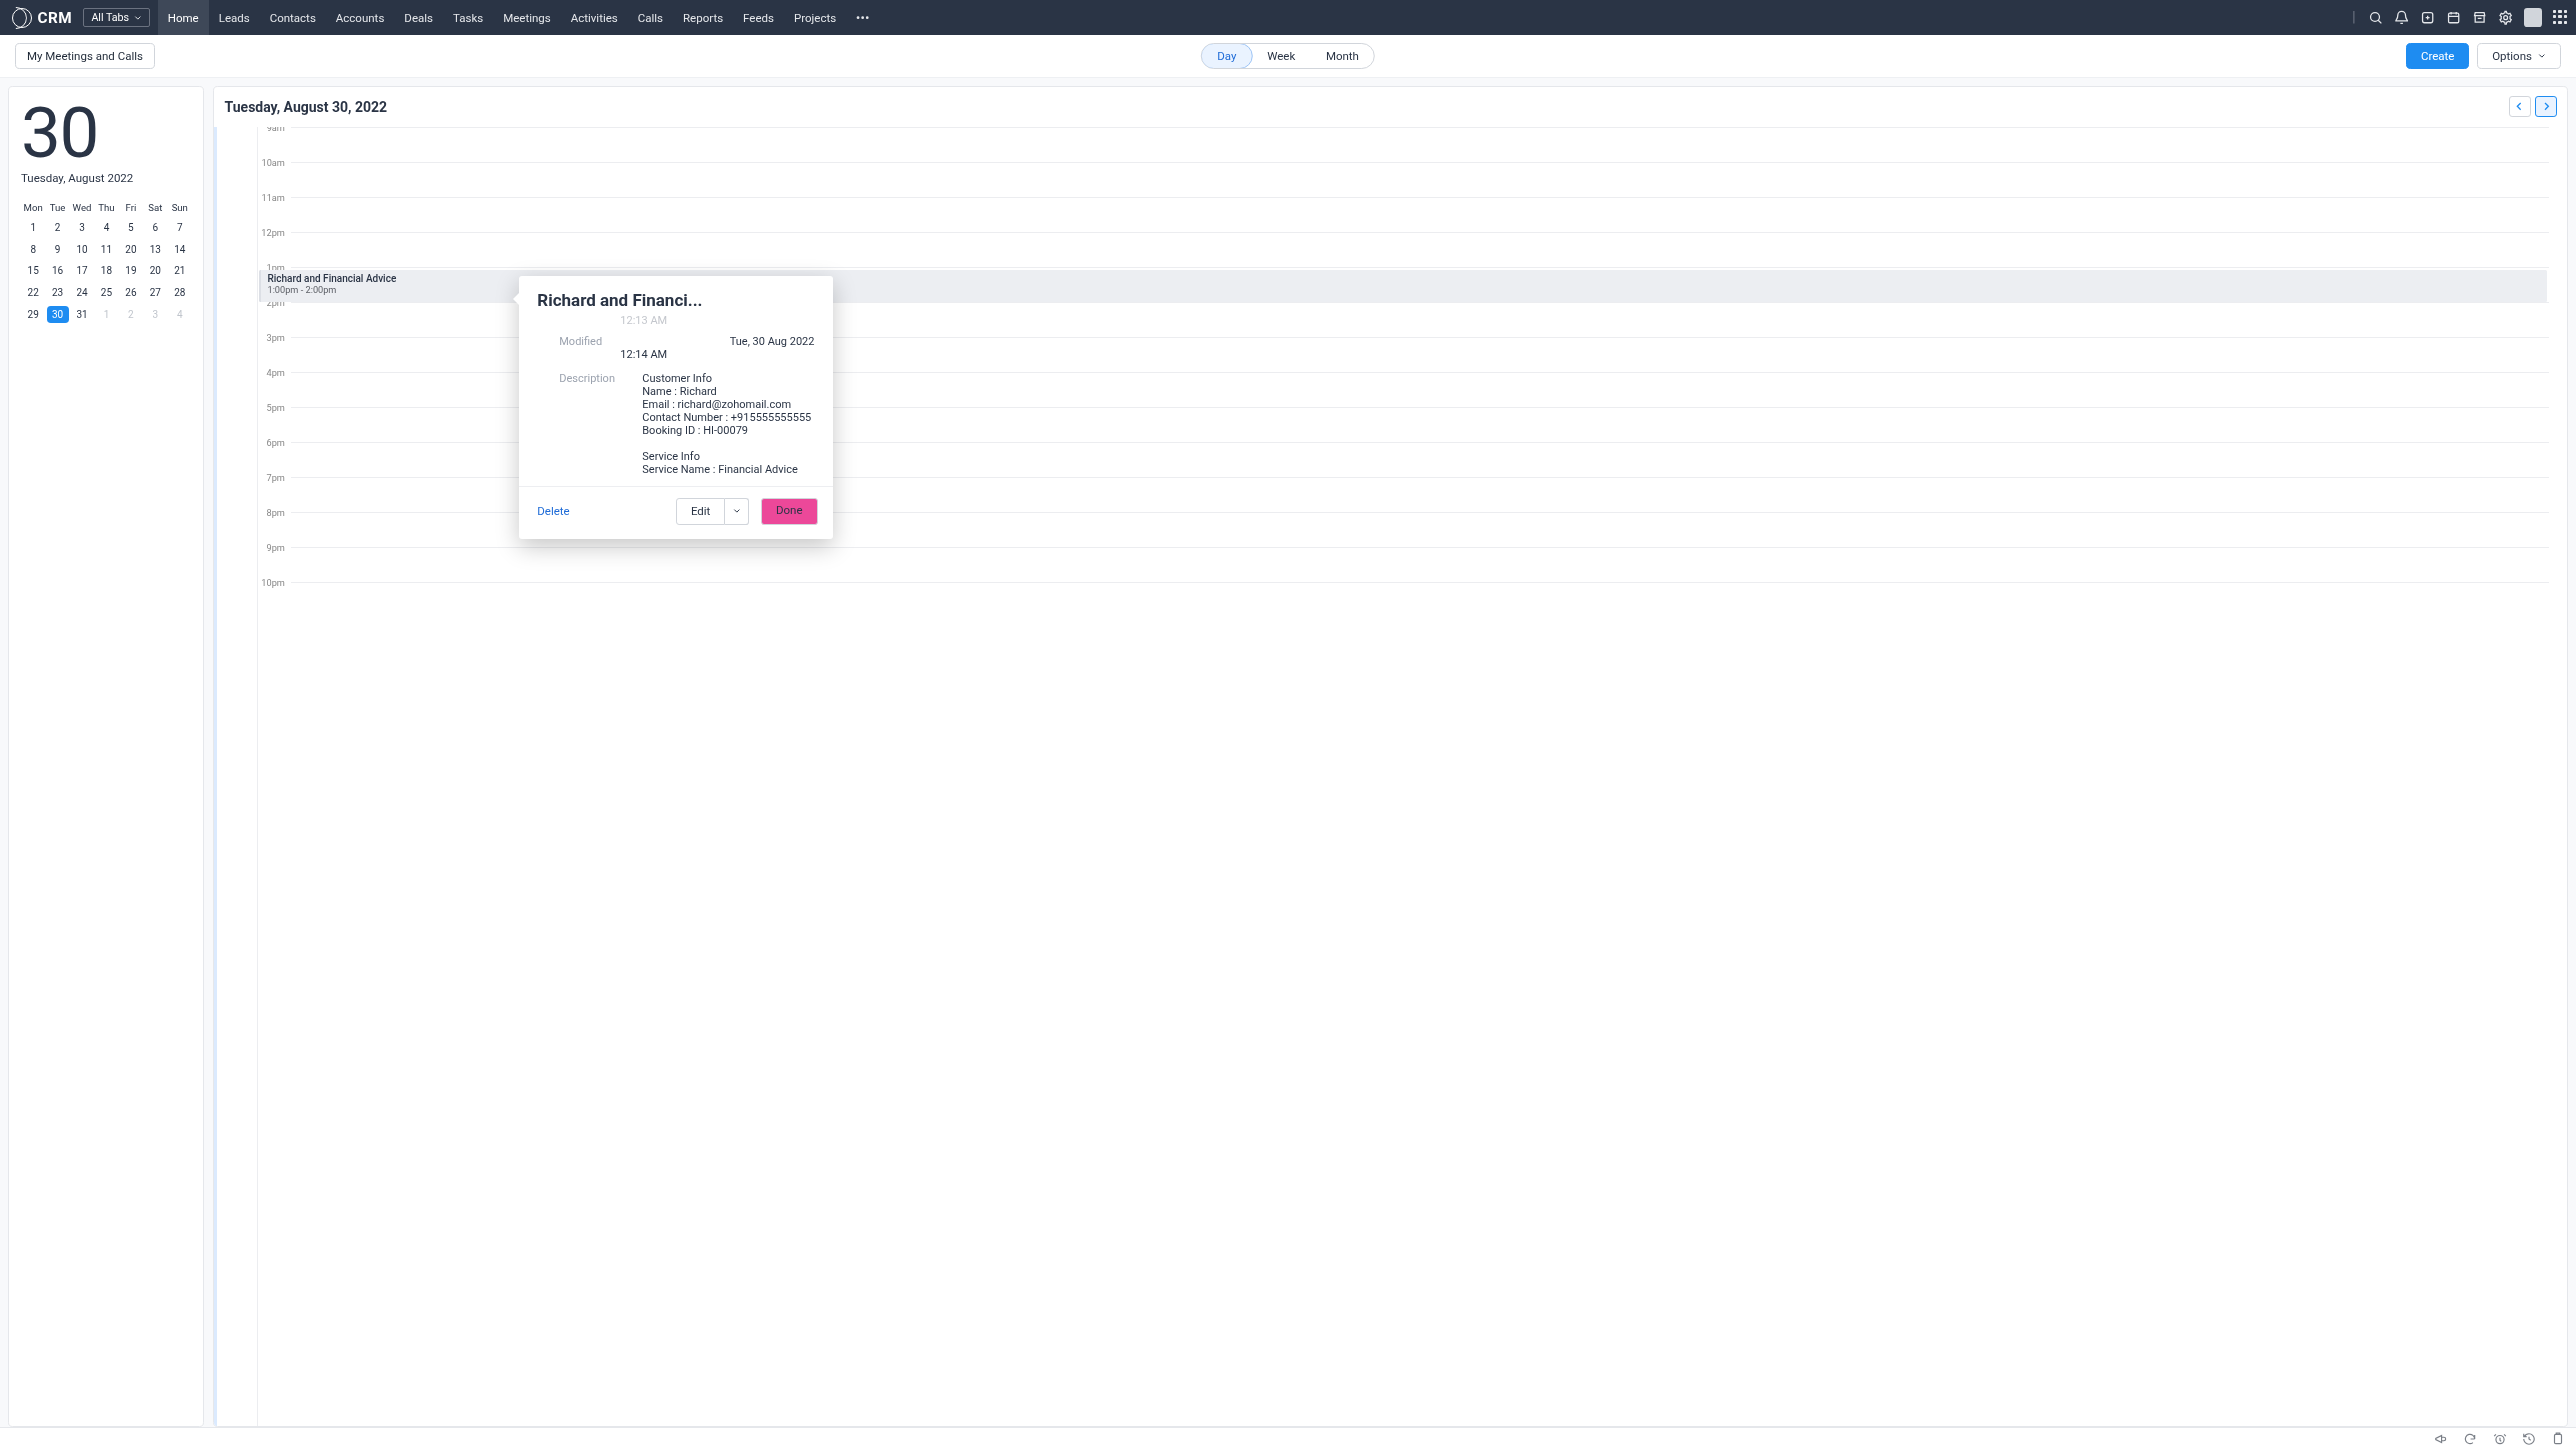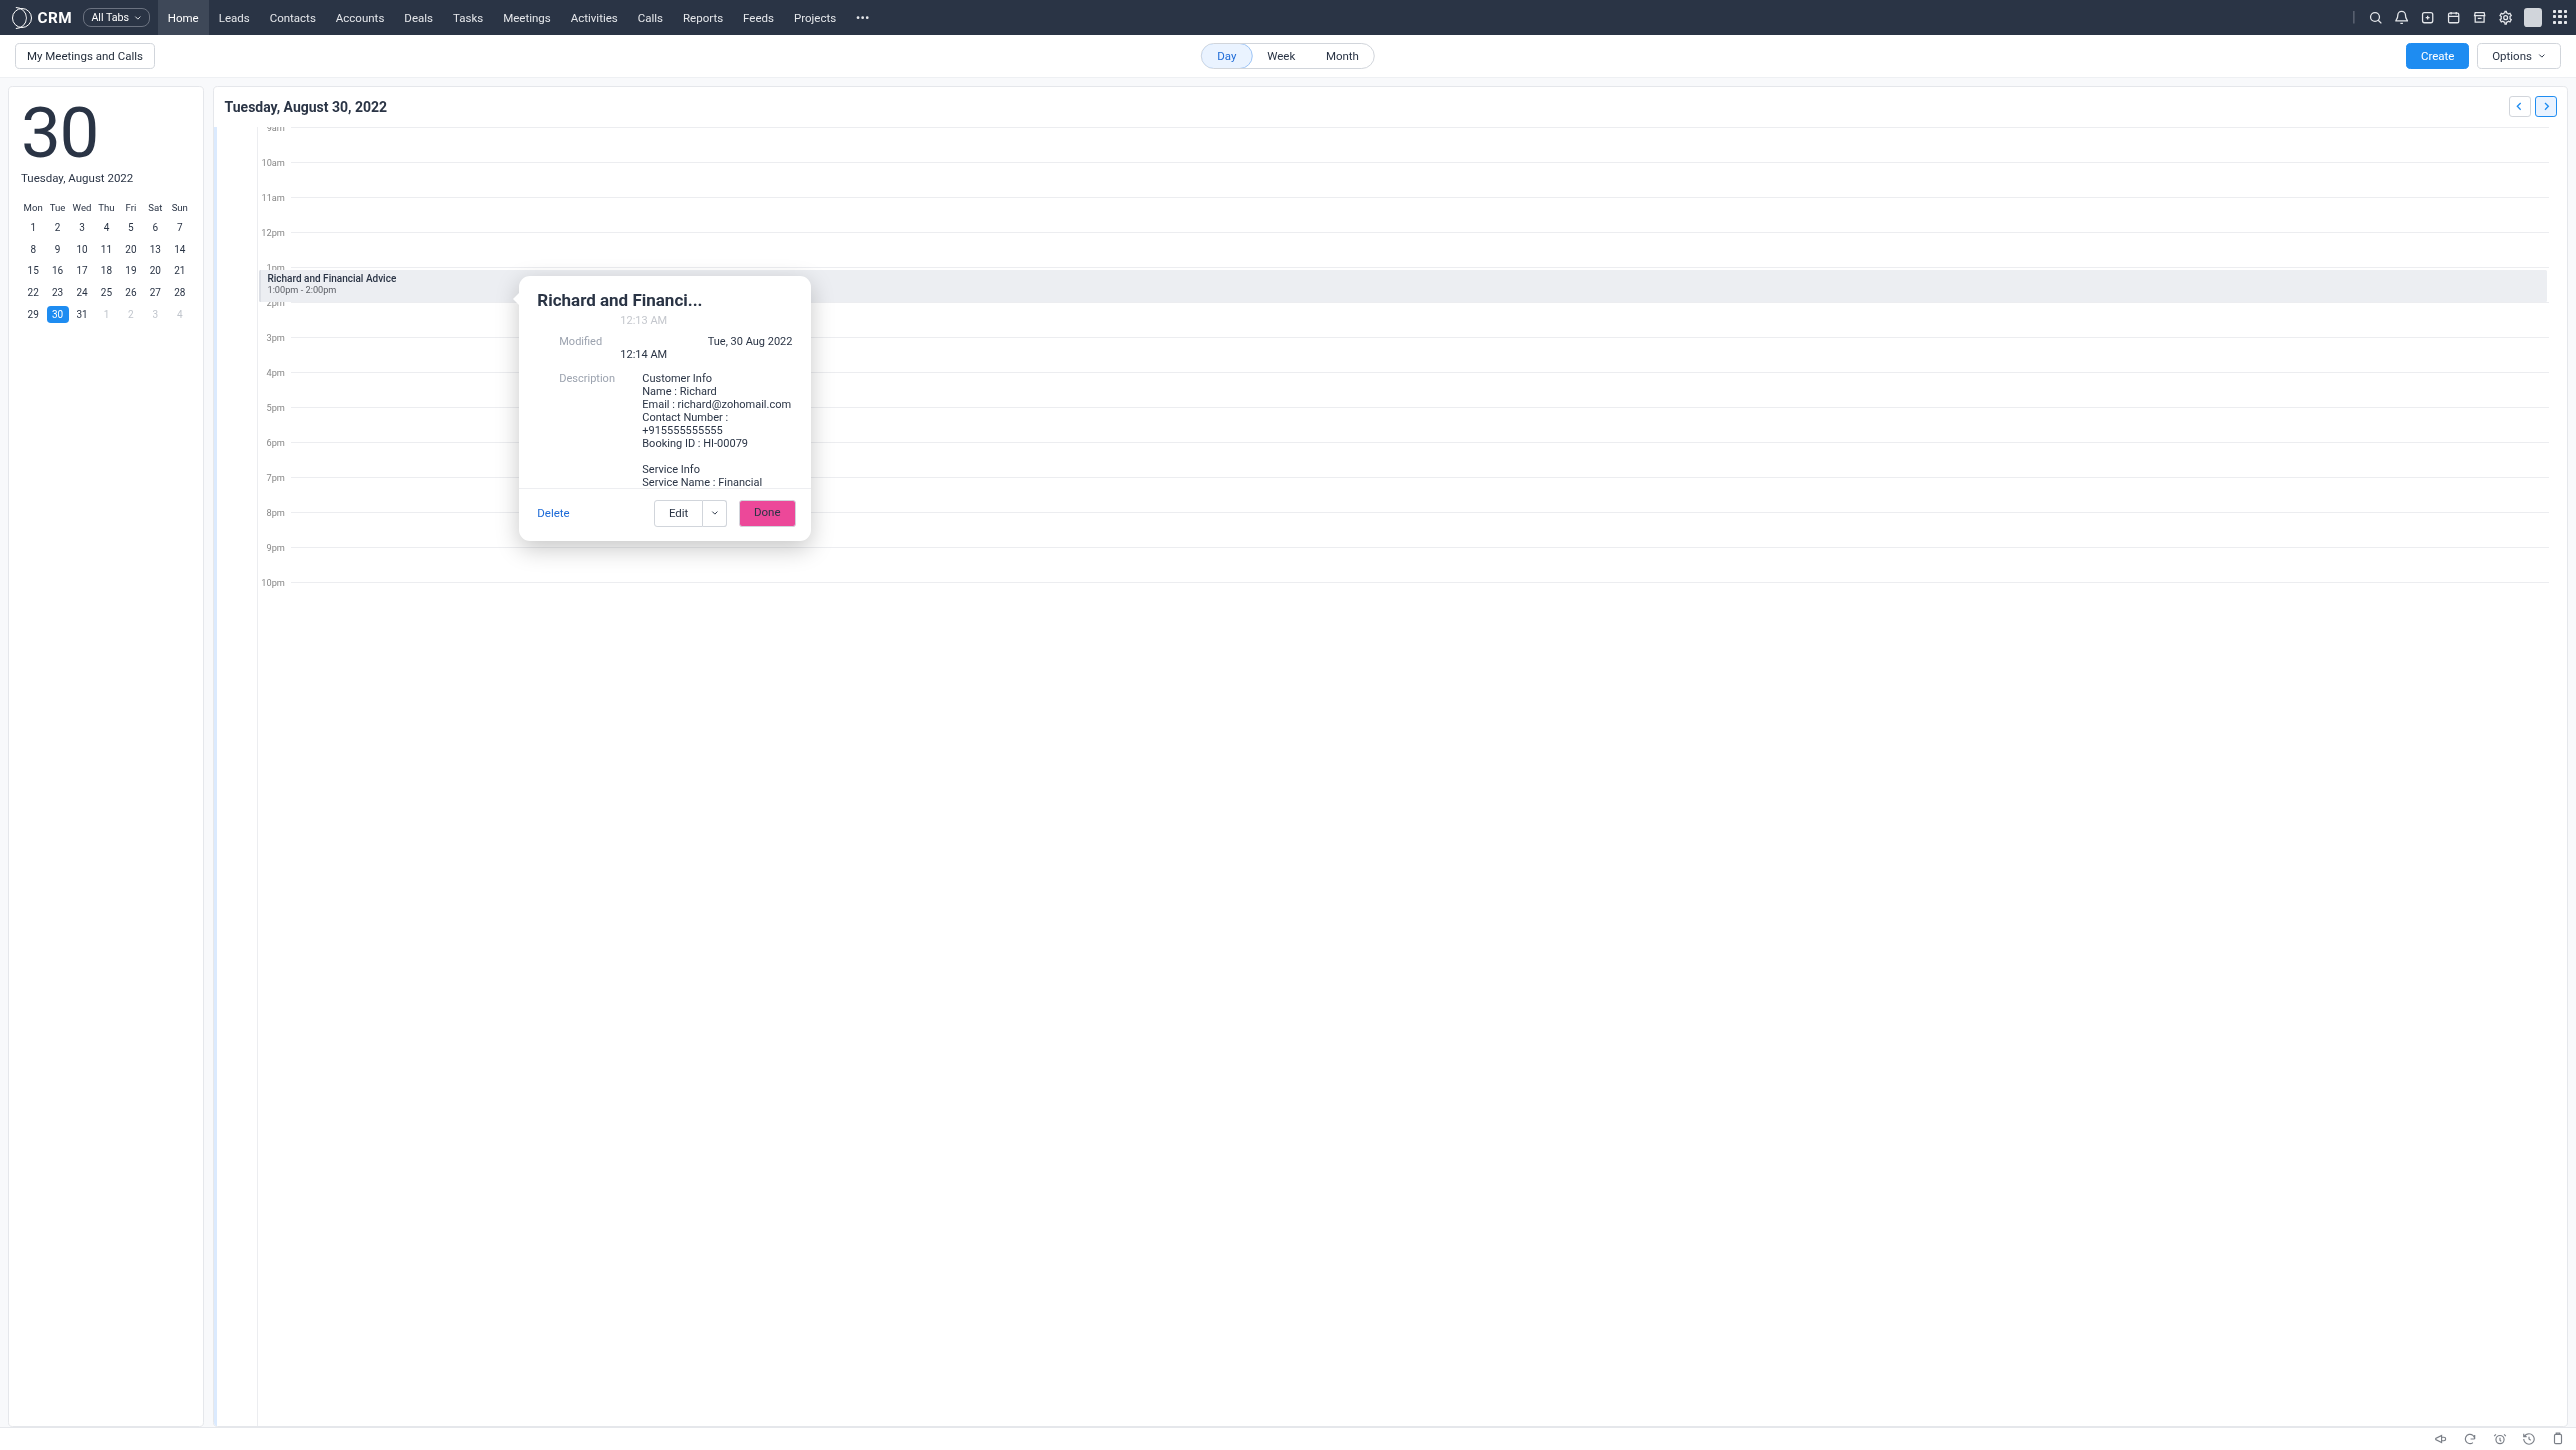--- a/index.html
+++ b/index.html
@@ -5,21 +5,21 @@
     * { box-sizing: border-box; margin: 0; padding: 0; }
     html, body { width: 100%; height: 100%; font-family: -apple-system, BlinkMacSystemFont, "Segoe UI", Roboto, Helvetica, Arial, sans-serif; background: #fff; color: #1f2937; }
     body { display: flex; flex-direction: column; height: 100vh; overflow: hidden; }
 
     
     .topbar { background: #2a3445; height: 35px; display: flex; align-items: center; color: #e5e7eb; padding: 0 7.7px 0 11.5px; }
     .logo { display: flex; align-items: center; gap: 6.1px; }
     .logo-icon { width: 20px; height: 20px; border: 1.5px solid #fff; border-radius: 50%; position: relative; }
     .logo-icon::before { content: ""; position: absolute; width: 20px; height: 20px; border: 1.5px solid #fff; border-radius: 50%; left: -7.7px; top: -1.5px; clip-path: inset(0 0 0 50%); }
     .logo-text { font-weight: 700; font-size: 15.3px; letter-spacing: 0.4px; color: #fff; }
-    .alltabs { margin-left: 10.7px; border: 0.8px solid #6b7280; color: #fff; font-size: 10.7px; padding: 2.3px 7.7px; border-radius: 8px; display: flex; align-items: center; gap: 4.6px; cursor: pointer; }
+    .alltabs { margin-left: 10.7px; border: 0.8px solid #6b7280; color: #fff; font-size: 10.7px; padding: 2.3px 7.7px; border-radius: 2px; display: flex; align-items: center; gap: 4.6px; cursor: pointer; }
     .alltabs svg { width: 7.7px; height: 7.7px; }
     .nav { display: flex; height: 100%; margin-left: 7.7px; }
     .nav-item { display: flex; align-items: center; height: 100%; padding: 0 10px; color: #e5e7eb; font-size: 11.5px; cursor: pointer; }
     .nav-item.active { background: #3e4858; color: #fff; }
     .nav-more { display: flex; align-items: center; padding: 0 9.2px; color: #e5e7eb; cursor: pointer; }
     .top-right { margin-left: auto; display: flex; align-items: center; gap: 10.7px; }
     .top-sep { color: #6b7280; font-size: 15.3px; margin: 0 1.5px; }
     .top-icon { width: 15.3px; height: 15.3px; cursor: pointer; stroke: #e5e7eb; }
     .avatar { width: 18.4px; height: 18.4px; background: #d1d5db; border-radius: 3.1px; cursor: pointer; }
     .apps-grid { width: 15.3px; height: 15.3px; cursor: pointer; }
@@ -64,21 +64,21 @@
     .time-col { position: absolute; left: 0; top: 0; bottom: 0; width: 43px; border-left: 3.8px solid #dbeafe; }
     .grid-area { position: absolute; left: 43px; right: 18.4px; top: 0; bottom: 0; border-left: 0.8px solid #ecedf0; padding-left: 33px; }
     .hour-row { height: 35px; border-top: 0.8px solid #ecedf0; position: relative; }
     .hour-label { position: absolute; left: -37px; top: -5.4px; font-size: 9.2px; color: #888; width: 31px; text-align: right; }
     .event { position: absolute; left: 1.5px; right: 1.5px; background: #eceef2; border-radius: 1.5px; border-left: 2.3px solid #dcdfe5; padding: 3.1px 6.1px; font-size: 10px; color: #2a3445; cursor: pointer; }
     .event-title { font-weight: 500; }
     .event-time { font-size: 9.2px; color: #5c5f66; margin-top: 0.8px; }
     .scrollbar { position: absolute; right: 1.5px; top: 0; bottom: 0; width: 9.2px; }
 
     
-    .popover { position: absolute; background: #fff; border-radius: 11px; box-shadow: 0 7.7px 23px rgba(0,0,0,.22); width: 292px; left: 305px; top: 149px; padding: 0; z-index: 10; }
+    .popover { position: absolute; background: #fff; border-radius: 3px; box-shadow: 0 7.7px 23px rgba(0,0,0,.22); width: 314px; left: 305px; top: 149px; padding: 0; z-index: 10; }
     .popover::before { content: ""; position: absolute; left: -6.1px; top: 17px; width: 0; height: 0; border-top: 6.1px solid transparent; border-bottom: 6.1px solid transparent; border-right: 6.1px solid #fff; }
     .popover-title { font-size: 17px; font-weight: 700; color: #2a3445; padding: 14px 18.4px 4.6px 18.4px; white-space: nowrap; overflow: hidden; text-overflow: ellipsis; }
     .popover-scroll { max-height: 175px; overflow: hidden; padding: 0 18.4px 10.7px 18.4px; border-bottom: 0.8px solid #edeef1; }
     .kv { display: flex; font-size: 11px; margin-top: 7.7px; color: #2a3445; margin-left: 22px; }
     .kv .k { width: 83px; color: #9ca3af; flex-shrink: 0; }
     .kv .v { flex: 1; }
     .prev-time { color: #c4c7cd; font-size: 11px; margin-left: 83px; }
     .desc-lines { white-space: pre-line; }
     .popover-footer { display: flex; align-items: center; padding: 10.7px 15.3px 14px 18.4px; }
     .delete-link { color: #1e6bd7; font-size: 11.5px; cursor: pointer; }

